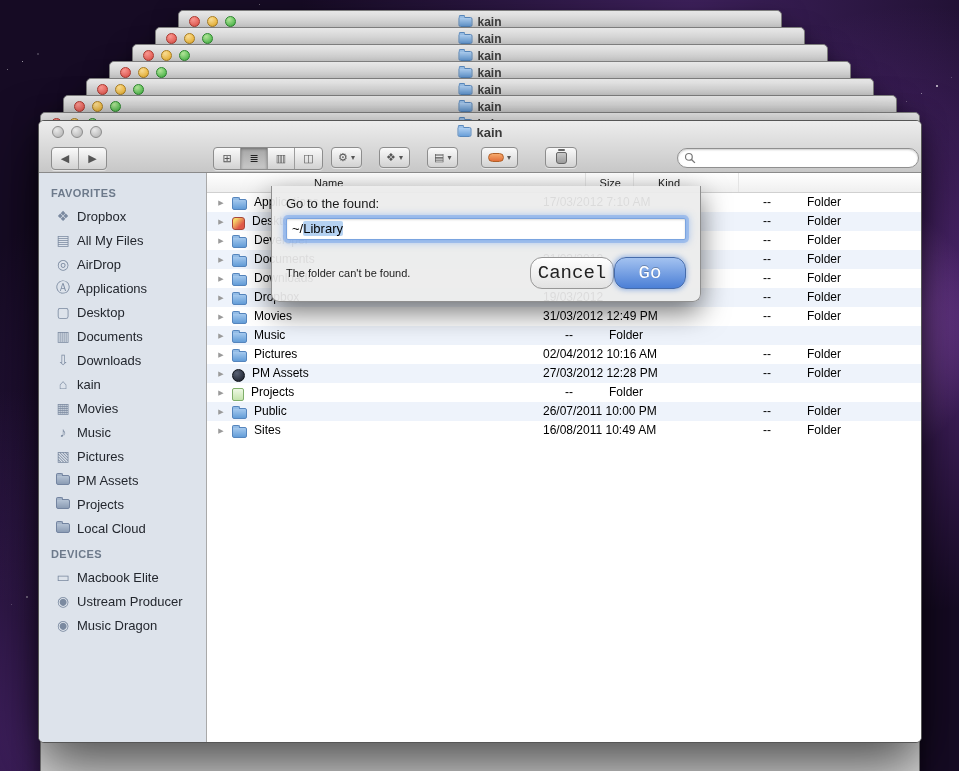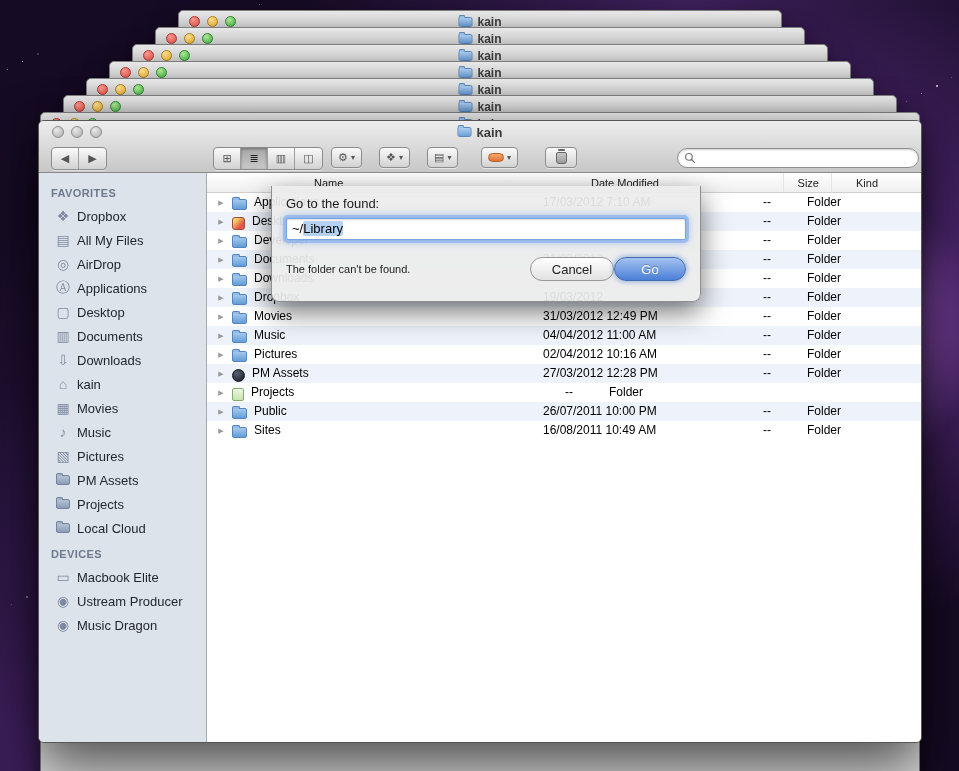--- a/index.html
+++ b/index.html
@@ -117,21 +117,21 @@
   .sheet { position:absolute; left:64px; top:13px; width:430px; height:116px; z-index:10;
     background:rgba(236,236,236,.93); border:1px solid #8f8f8f; border-top:none;
     border-radius:0 0 8px 8px; box-shadow:0 10px 28px rgba(0,0,0,.55); padding:10px 14px 0 14px; }
   .sheet-label { font-size:13px; color:#1a1a1a; }
   .sheet-input { margin-top:7px; height:22px; background:#fff; border:1px solid #7aa4e0; border-radius:2px;
     font-size:13px; line-height:20px; padding:0 5px; color:#000;
     box-shadow:0 0 0 3px rgba(106,158,235,.45), 0 0 7px 3px rgba(106,158,235,.5), inset 0 1px 2px rgba(0,0,0,.15); }
   .sheet-input .sel { background:#b5d2f2; border-radius:2px; }
   .sheet-bottom { display:flex; align-items:center; margin-top:17px; }
   .sheet-msg { flex:1; font-size:11px; color:#222; }
-  .btn { height:24px; border-radius:12px; font-size:13px; font-family:Liberation Sans, sans-serif; }
+  .btn { height:32px; border-radius:12px; font-size:19px; font-family:Liberation Mono, monospace; }
   .btn.cancel { min-width:84px; background:linear-gradient(#ffffff,#e2e2e2); border:1px solid #979797; color:#222; }
   .btn.go { min-width:72px; background:linear-gradient(#a3c2f0,#4b7fd6);
     border:1px solid #466cab; color:#fff; text-shadow:0 -1px 0 rgba(0,0,0,.25);
     box-shadow:0 0 5px 1px rgba(90,140,220,.6); }
 </style>
 </head>
 <body>
 
 <div class="desktop">
   <div>
@@ -442,21 +442,20 @@
             <span class="sb-label">Ustream Producer</span>
           </div>
           <div class="sb-item">
             <span class="sb-icon">◉</span>
             <span class="sb-label">Music Dragon</span>
           </div>
         </div>
       <div class="content">
         <div class="list-header">
           <div class="c-name hcol">Name</div>
-          <div class="c-date hcol">Date Modified</div>
           <div class="c-size hcol">Size</div>
           <div class="c-kind hcol">Kind</div>
           <div class="c-stub"></div>
         </div>
         <div id="rows">
             <div class="frow">
               <div class="c-name">
                 <span class="disclosure">▶</span>
                 <span class="ficon i-folder"></span>
                 <span class="fname">Applications</span>
@@ -524,21 +523,20 @@
               <div class="c-date">31/03/2012 12:49 PM</div>
               <div class="c-size">--</div>
               <div class="c-kind">Folder</div>
             </div>
             <div class="frow alt">
               <div class="c-name">
                 <span class="disclosure">▶</span>
                 <span class="ficon i-folder"></span>
                 <span class="fname">Music</span>
               </div>
-              <div class="c-date">04/04/2012 11:00 AM</div>
               <div class="c-size">--</div>
               <div class="c-kind">Folder</div>
             </div>
             <div class="frow">
               <div class="c-name">
                 <span class="disclosure">▶</span>
                 <span class="ficon i-folder"></span>
                 <span class="fname">Pictures</span>
               </div>
               <div class="c-date">02/04/2012 10:16 AM</div>

